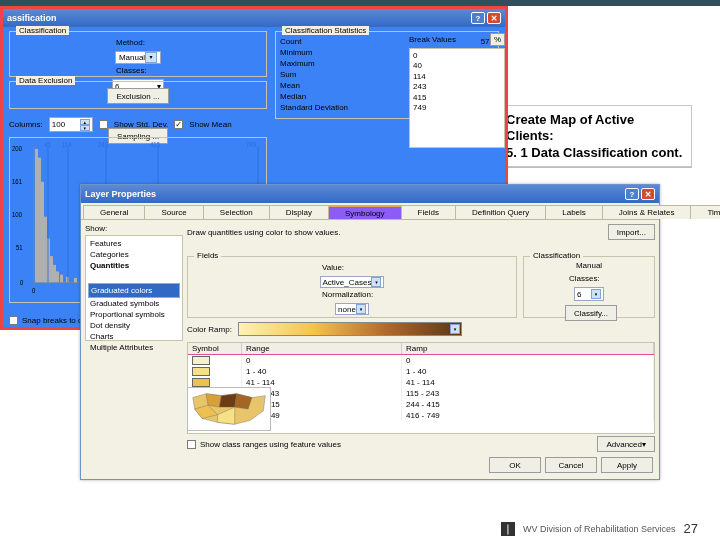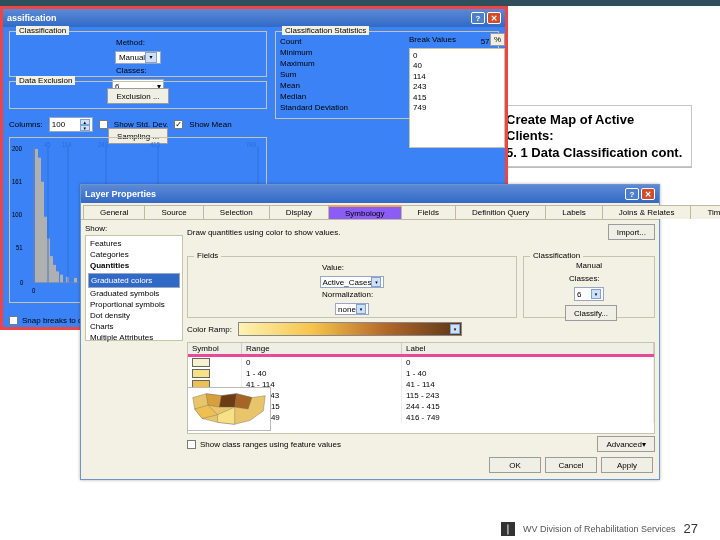--- a/index.html
+++ b/index.html
@@ -58,33 +58,33 @@
   
   .layer-win {
     position: absolute; top: 184px; left: 80px; width: 580px; height: 296px;
     border: 1px solid #6d94c9; background: #f3f0e4; box-shadow: 0 0 3px rgba(0,0,0,.3);
   }
   .tabs { display: flex; gap: 0; padding: 2px 2px 0; background: #f3f0e4; font-size: 8px; flex-wrap: nowrap; }
   .tab { border: 1px solid #bfb9a2; border-bottom: none; background: #f3f0e4; padding: 1px 16px; margin-right: -1px; height: 14px; display: flex; align-items: center; white-space: nowrap; }
   .tab.active { background: #8b5cf6; font-weight: 400; border-top: 2px solid #e7a759; }
   .layer-body { background: #f3f0e4; border-top: 1px solid #bfb9a2; height: 254px; padding: 4px; display: flex; gap: 4px; }
   .show-panel { width: 98px; border: 1px solid #c8c3ab; background: #fff; padding: 2px; font-size: 8px; }
-  .show-panel .hdr { font-weight: 700; margin-bottom: 2px; }
+  .show-panel .hdr { font-weight: 700; margin-bottom: 12px; }
   .show-panel .item { padding: 1px 2px; }
   .show-panel .item.sel { background: #3169c6; color: #fff; }
   .right-panel { flex: 1; font-size: 8px; }
   .classbox { border: 1px solid #c8c3ab; padding: 4px; position: relative; margin-top: 14px; height: 62px; display:flex; gap:10px; }
   .desc-row { position: absolute; top: -14px; left: 0; right: 0; display: flex; justify-content: space-between; align-items: center; font-size: 8px; }
   .mini-sel { height: 14px; border: 1px solid #9aa7c4; background: #fff; display: flex; align-items: center; justify-content: space-between; padding: 0 2px; font-size: 8px; }
   .mini-sel .arrow { width: 10px; height: 10px; background: #cfe0f7; border: 1px solid #7da3db; text-align: center; line-height: 8px; font-size: 5px; }
   .ramp-row { display: flex; align-items: center; gap: 6px; margin-top: 4px; }
   .ramp { width: 224px; height: 14px; border: 1px solid #888; background: linear-gradient(90deg,#fff2b3,#f6c34c,#b1672a,#5a3617); position: relative; }
   .ramp .arrow { position: absolute; right: 1px; top: 1px; width: 10px; height: 10px; background: #cfe0f7; border: 1px solid #7da3db; text-align:center; font-size:5px; line-height:8px; }
   .classes-table { margin-top: 6px; border: 1px solid #c8c3ab; background: #fff; height: 92px; overflow: hidden; }
-  .classes-table .thead { display: flex; border-bottom: 3px solid #ec4899; font-size: 8px; background: #efefe6; }
+  .classes-table .thead { display: flex; border-bottom: 1px solid #ec4899; font-size: 8px; background: #efefe6; }
   .classes-table .thead div { padding: 1px 4px; border-right: 1px solid #ccc; }
   .ctrow { display: flex; font-size: 8px; }
   .ctrow div { padding: 0 4px; border-right: 1px solid #eee; height: 11px; display:flex; align-items:center; }
   .sw { width: 18px; height: 9px; border: 1px solid #666; display: inline-block; margin-right: 2px; }
   .map-thumb {
     position: absolute; left: 106px; bottom: 48px; width: 84px; height: 44px;
     background: #fff; border: 1px solid #bbb; overflow:hidden;
   }
   .map-thumb svg { width: 100%; height: 100%; }
 
@@ -338,21 +338,21 @@
         <div class="ramp-row">
           <span>Color Ramp:</span>
           <div class="ramp">
               <span class="arrow">▾</span>
             </div>
         </div>
         <div class="classes-table">
           <div class="thead">
             <div style="width:54px">Symbol</div>
             <div style="width:160px">Range</div>
-            <div style="flex:1">Label</div>
+            <div style="flex:1">Ramp</div>
           </div>
           <div id="class-rows">
               <div class="ctrow">
                 <div style="width:54px">
                   <span class="sw" style="background:#f6f0cc"></span>
                 </div>
                 <div style="width:160px">0</div>
                 <div style="flex:1">0</div>
               </div>
               <div class="ctrow">

